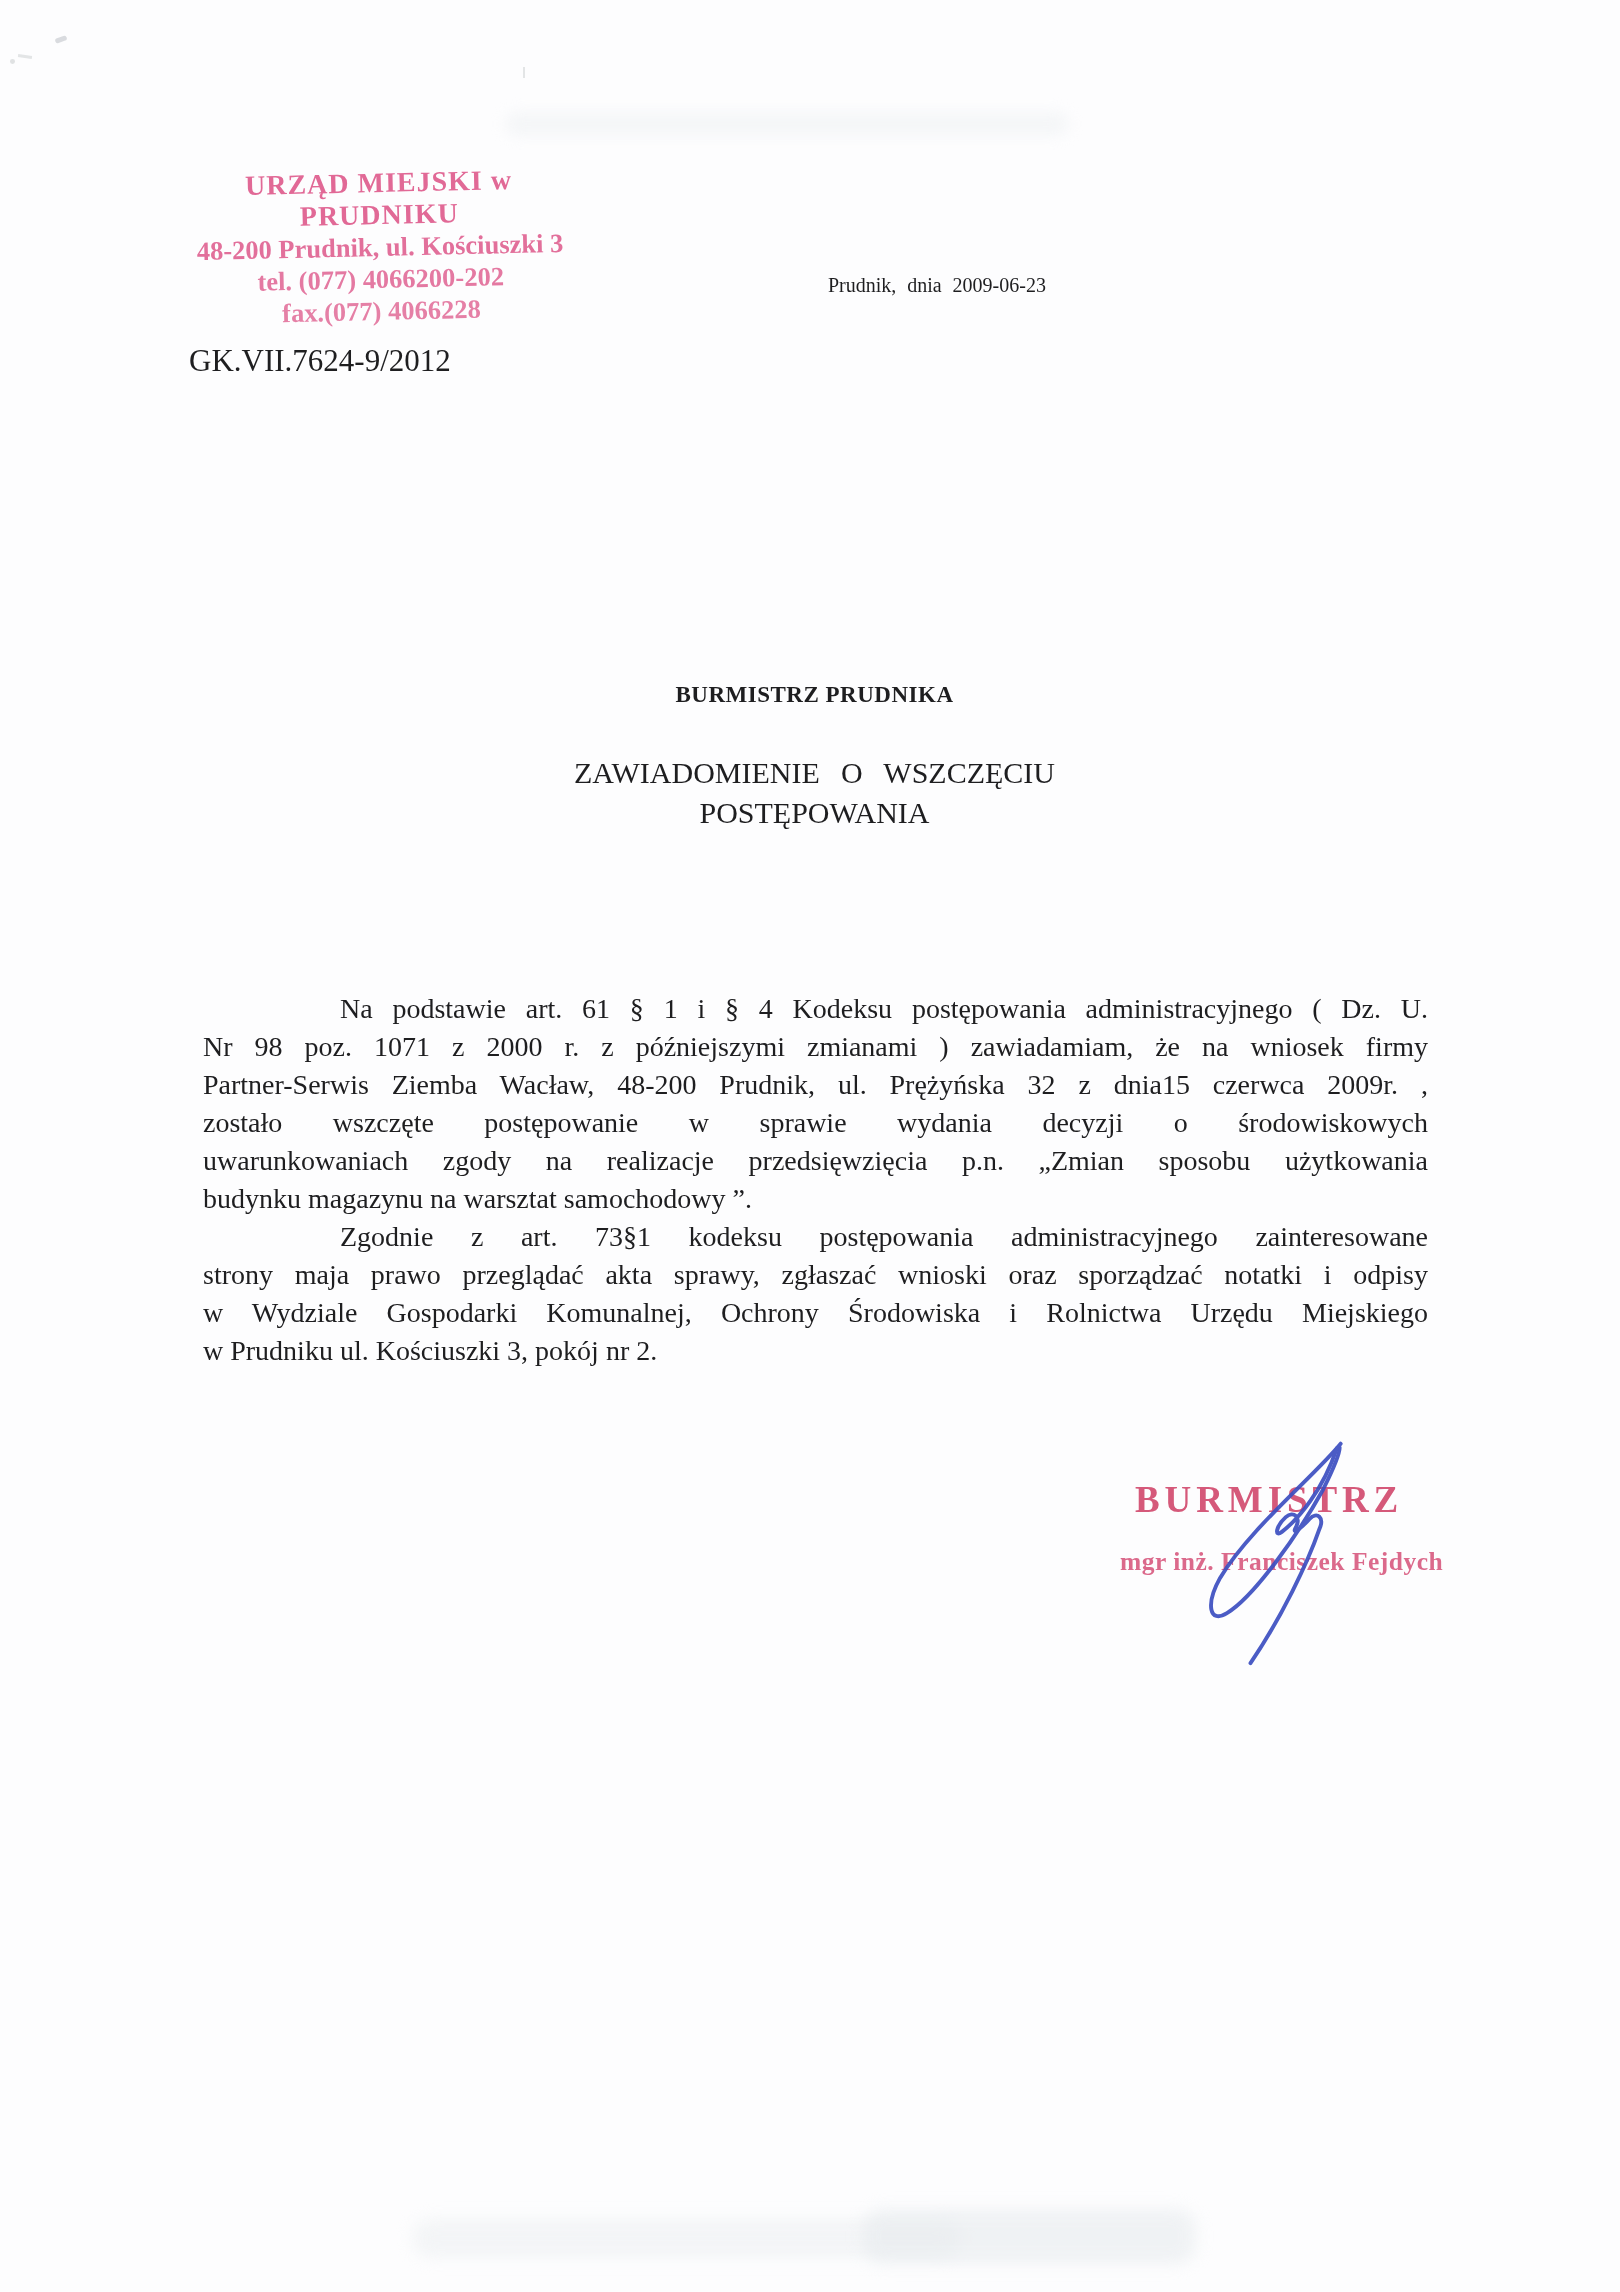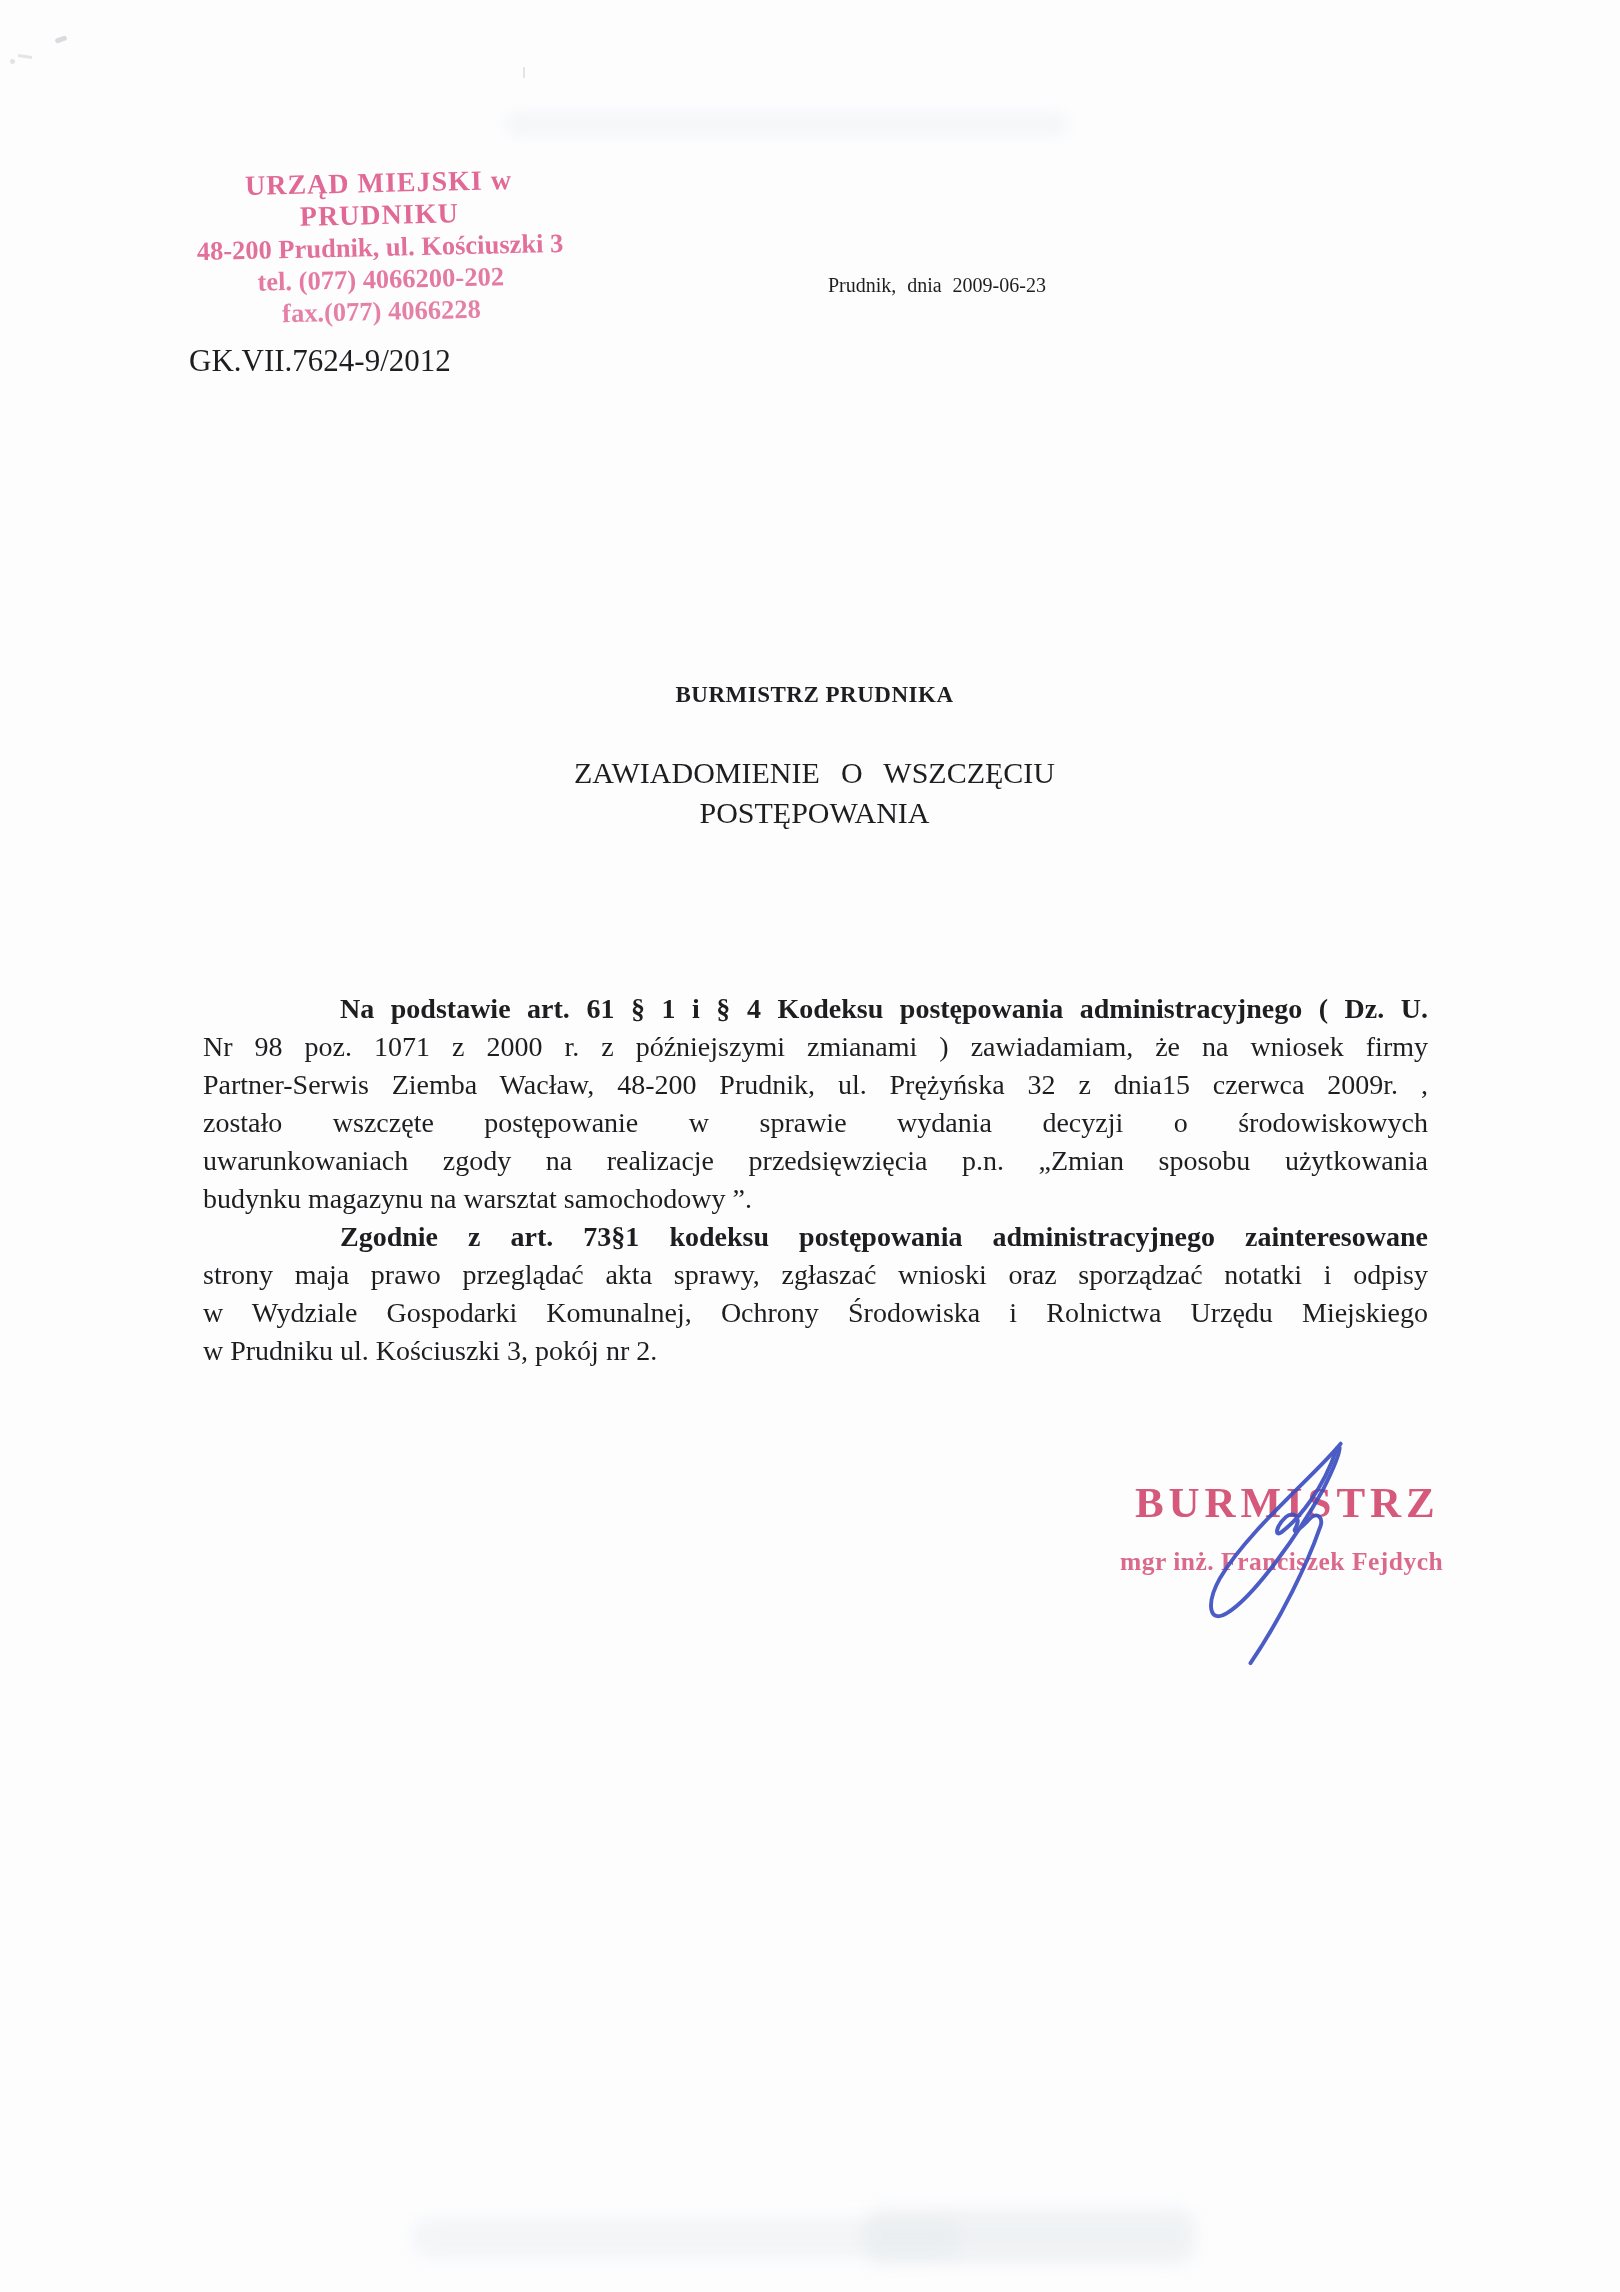--- a/index.html
+++ b/index.html
@@ -40,26 +40,26 @@
   .body-block{
     position:absolute;left:203px;top:990px;width:1225px;
     font-size:28px;line-height:38px;
   }
   .jline{
     text-align:justify;
     text-align-last:justify;
     height:38px;
     box-sizing:border-box;
   }
-  .jline.indent{padding-left:137px;font-weight:bold;}
+  .jline.indent{padding-left:137px;}
   .jline.last{text-align-last:left;}
   
   .sig-stamp-title{
     position:absolute;left:1135px;top:1478px;
-    font-size:43px;font-weight:bold;letter-spacing:4.9px;
+    font-size:37px;font-weight:bold;letter-spacing:4.9px;
     opacity:.88;
   }
   .sig-stamp-name{
     position:absolute;left:1120px;top:1547px;
     font-size:25.5px;font-weight:bold;letter-spacing:0.5px;
     opacity:.85;
   }
   .sig-ink{position:absolute;left:1176px;top:1416px;width:196px;height:265px;}
   
   .ghost{position:absolute;border-radius:19.6px;pointer-events:none;}

